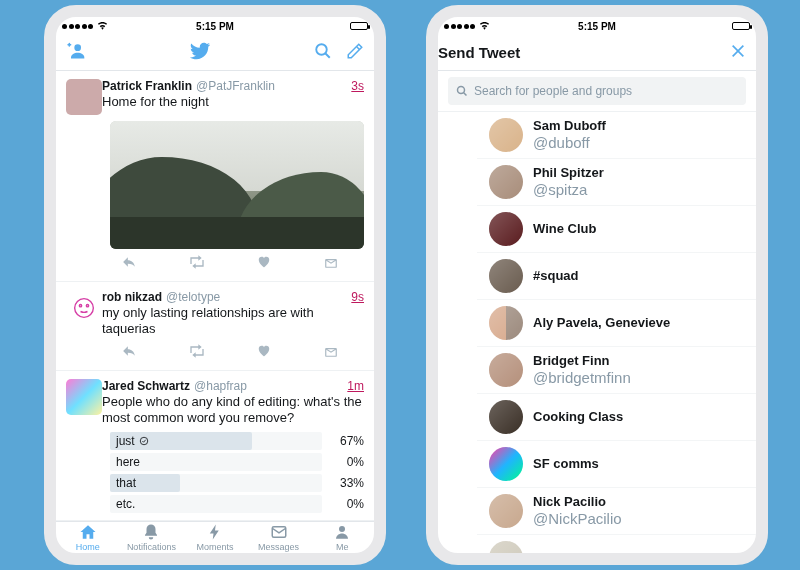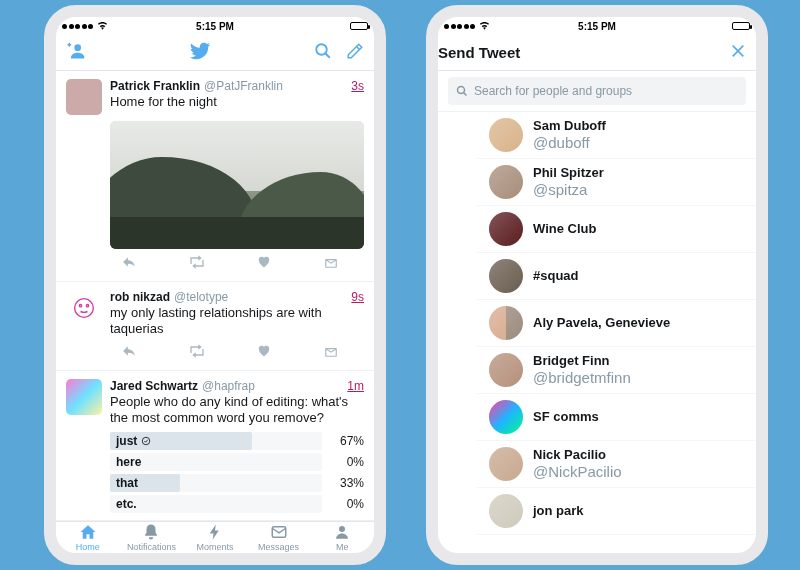--- a/index.html
+++ b/index.html
@@ -48,41 +48,41 @@
     border-bottom: 1px solid #e2e6ea;
     display:flex; align-items:center; justify-content:space-between;
     padding: 0 10px;
   }
   .navbar .twitter-logo { color:#55acee; }
   .navbar .nav-ic { color:#55acee; }
   .navbar .right-icons { display:flex; gap:14px; }
 
   .feed { flex:1; overflow:hidden; }
   .tweet { padding:8px 10px 4px 10px; border-bottom:1px solid #eef1f3; }
-  .tweet .row1 { display:flex; gap:8px; }
+  .tweet .row1 { display:flex; }
   .avatar { width:36px; height:36px; border-radius:5px; background:#ddd; flex:none; overflow:hidden;}
   .tweet-meta { font-size:12px; display:flex; gap:4px; align-items:baseline;}
   .tweet-meta .name{font-weight:700; color:#14171a;}
   .tweet-meta .handle{color:#8899a6;}
   .tweet-meta .time{color:#be185d; margin-left:auto;text-decoration:underline;}
   .tweet-text { font-size:13px; color:#14171a; line-height:1.25; margin-top:1px;}
   .tweet-img { margin:6px 0 0 44px; height:128px; background:linear-gradient(#cfd4cb,#5b6550); border-radius:6px; position:relative; overflow:hidden;}
   .tweet-img .sky{position:absolute;inset:0;height:55%;background:linear-gradient(#e7eae6,#d6d9d3);}
   .tweet-img .mtn{position:absolute;bottom:12%;left:-10%;width:70%;height:60%;background:#3e4a3d;border-radius:40% 60% 0 0 / 100% 100% 0 0;transform:skewX(-8deg);}
   .tweet-img .mtn2{position:absolute;bottom:10%;right:-5%;width:55%;height:50%;background:#4b5a48;border-radius:60% 40% 0 0 / 100% 100% 0 0;}
   .tweet-img .ground{position:absolute;bottom:0;left:0;right:0;height:25%;background:#2c352a;}
   .tweet-actions { display:flex; justify-content:space-around; padding:6px 0 4px 30px; }
   .tweet-actions span { color:#aab8c2; }
   .avatar.sketch{background:#fff;display:flex;align-items:center;justify-content:center;}
   .avatar.sketch svg{width:28px;height:28px;}
   .avatar.grad{background:linear-gradient(135deg,#ff7bd5,#6fe0ff,#fff2a0);}
 
   .poll { margin:6px 0 0 44px; font-size:12px;}
   .poll-row{display:flex;align-items:center;gap:8px;margin-bottom:3px;}
-  .poll-bar{position:relative;flex:1;height:18px;background:#f5f7f8;border-radius:2px;display:flex;align-items:center;font-weight:bold;}
+  .poll-bar{position:relative;flex:1;height:18px;background:#f5f7f8;border-radius:2px;display:flex;align-items:center;}
   .poll-bar-fill{position:absolute;left:0;top:0;bottom:0;background:#dbe4eb;border-radius:2px;}
   .poll-label{position:relative;z-index:1;padding-left:6px;color:#14171a;display:flex;align-items:center;gap:4px;}
   .poll-pct{width:34px;text-align:right;color:#14171a;}
 
   .tabbar{
     height:32px;border-top:1px solid #e2e6ea;display:flex;
   }
   .tabbar .tab{flex:1;display:flex;flex-direction:column;align-items:center;justify-content:center;gap:1px;color:#8899a6;font-size:9px;}
   .tabbar .tab.active{color:#55acee;}
   .tabbar .tab svg{width:18px;height:18px;}
@@ -406,20 +406,26 @@
         </div>
       </div>
     <div class="person">
         <div class="pav c6"></div>
         <div>
           <div class="pname">Bridget Finn</div>
           <div class="phandle">@bridgetmfinn</div>
         </div>
       </div>
     <div class="person">
+        <div class="pav c7"></div>
+        <div>
+          <div class="pname">Cooking Class</div>
+        </div>
+      </div>
+    <div class="person">
         <div class="pav c8"></div>
         <div>
           <div class="pname">SF comms</div>
         </div>
       </div>
     <div class="person">
         <div class="pav c9"></div>
         <div>
           <div class="pname">Nick Pacilio</div>
           <div class="phandle">@NickPacilio</div>

